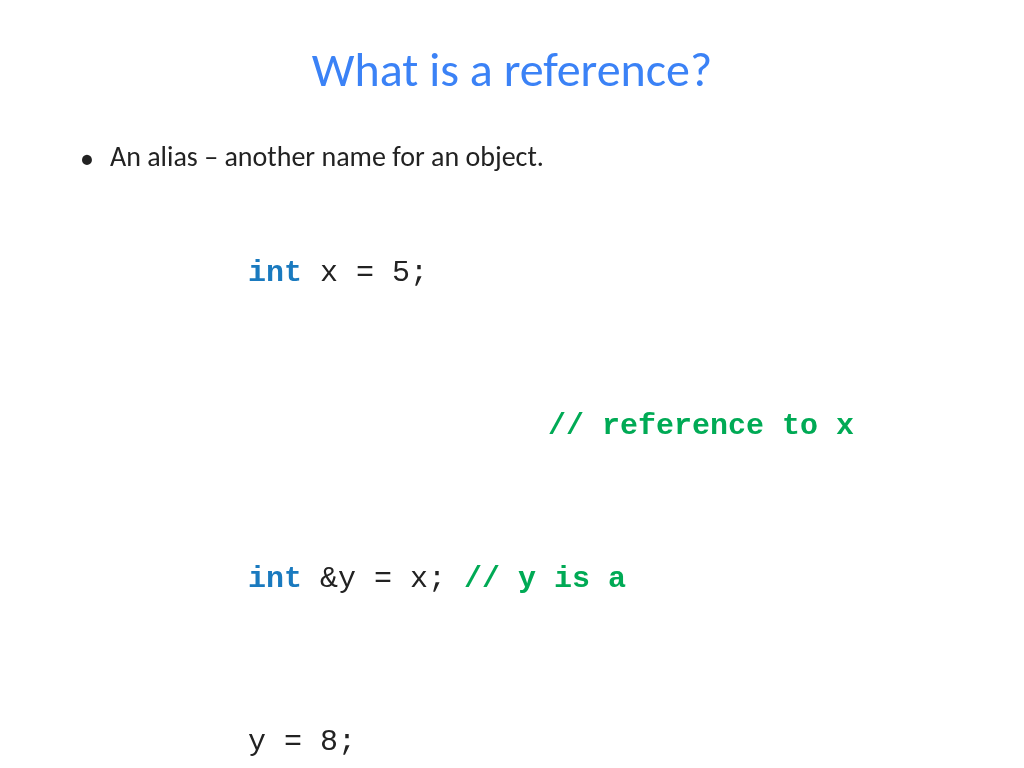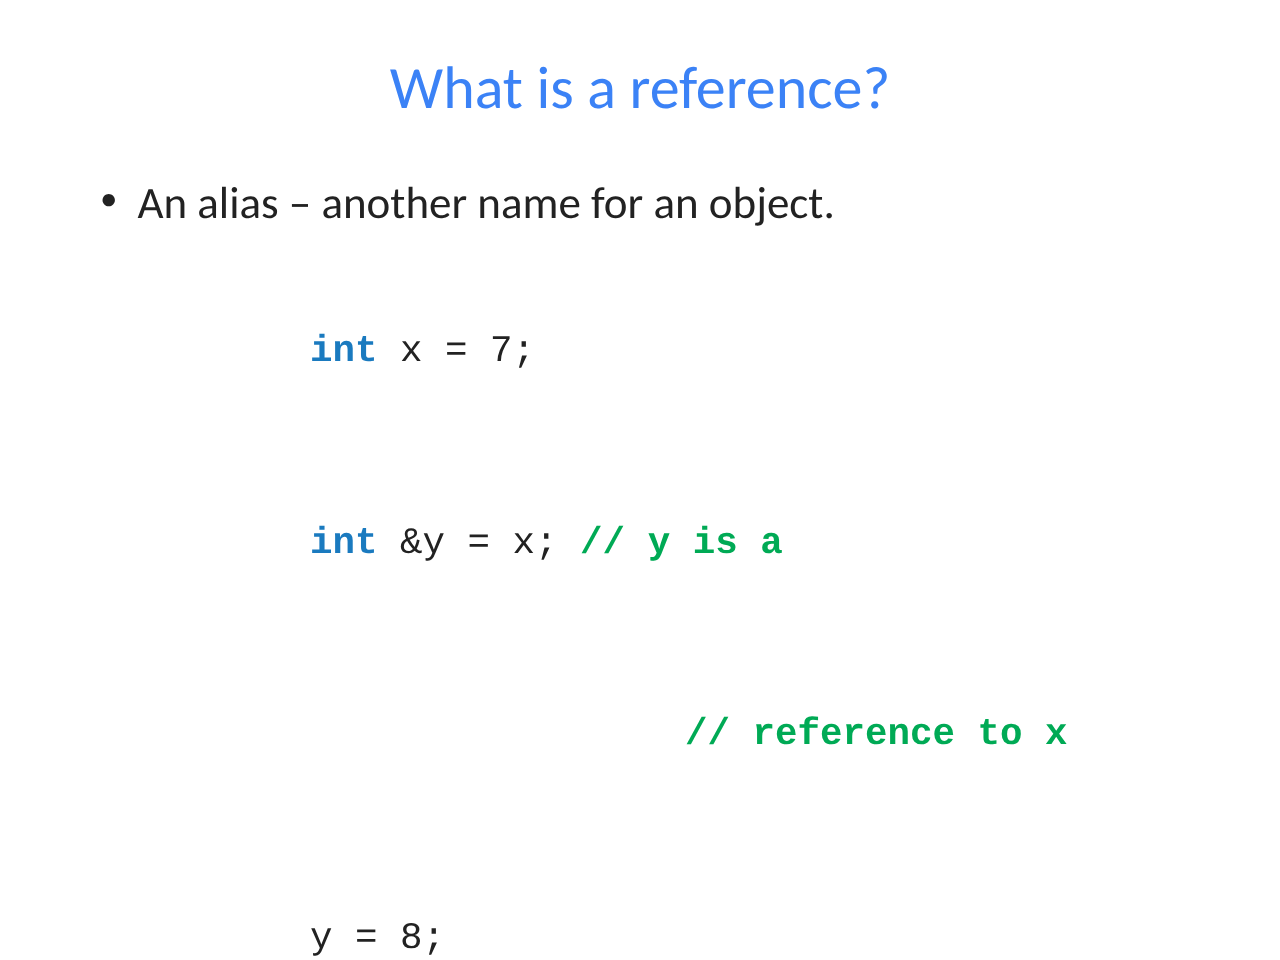--- a/index.html
+++ b/index.html
@@ -43,21 +43,21 @@
 
     .bullet-dot {
       font-size: 28px;
       margin-right: 16px;
       margin-top: 2px;
       color: #222222;
       line-height: 1.3;
     }
 
     .bullet-text {
-      font-size: 36px;
+      font-size: 28px;
       color: #222222;
       line-height: 1.3;
     }
 
     .code-block {
       margin-top: 20px;
       margin-left: 60px;
       font-family: 'Courier New', Courier, monospace;
       font-size: 30px;
       line-height: 1.7;
@@ -89,25 +89,25 @@
 <h1 class="slide-title">What is a reference?</h1>
 
 <div class="content-area">
   <div class="bullet-item">
     <span class="bullet-dot">•</span>
     <span class="bullet-text">An alias – another name for an object.</span>
   </div>
 
   <div class="code-block">
     <span class="code-line">
-      <span class="kw-int">int</span><span class="code-normal"> x = 7;</span>
+      <span class="kw-int">int</span><span class="code-normal"> x = 5;</span>
+    </span>
+    <span class="code-line">
+      <span style="display:inline-block; width: 300px;"></span><span class="comment">// reference to x</span>
     </span>
     <span class="code-line">
       <span class="kw-int">int</span><span class="code-normal"> &amp;y = x;</span> <span class="comment">// y is a</span>
-    </span>
-    <span class="code-line">
-      <span style="display:inline-block; width: 300px;"></span><span class="comment">// reference to x</span>
     </span>
     <span class="code-line" style="margin-top: 10px; display: block;">
       <span class="code-normal">y = 8;</span>
     </span>
   </div>
 </div>
 
 </body></html>

